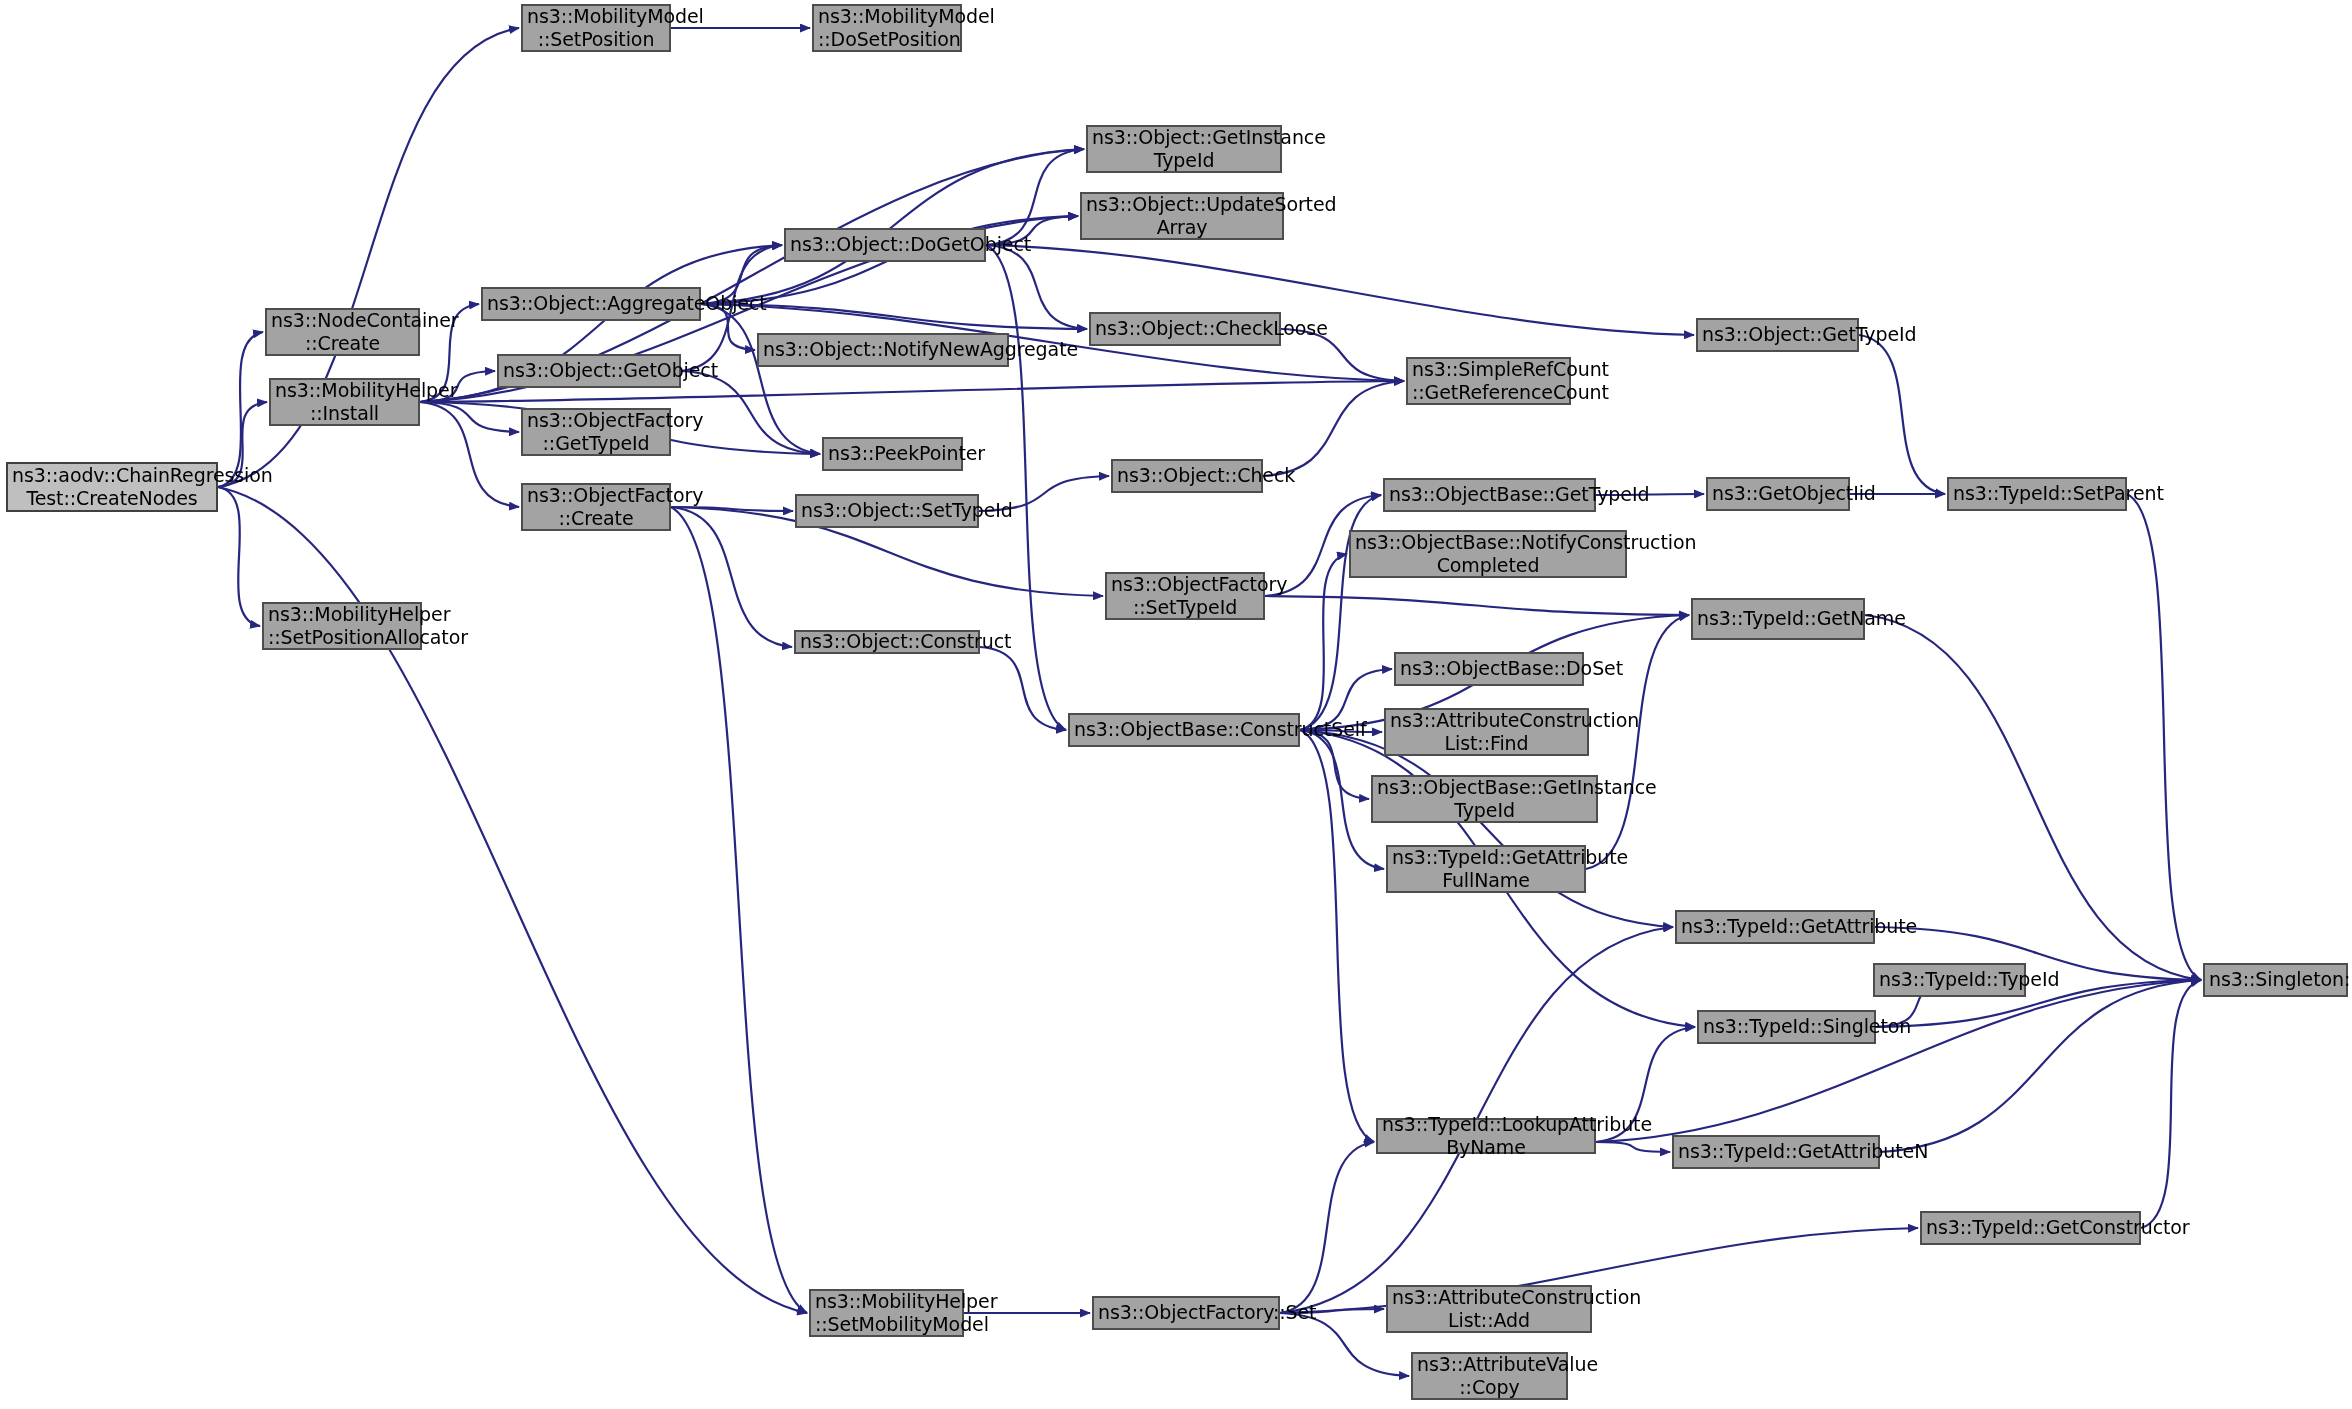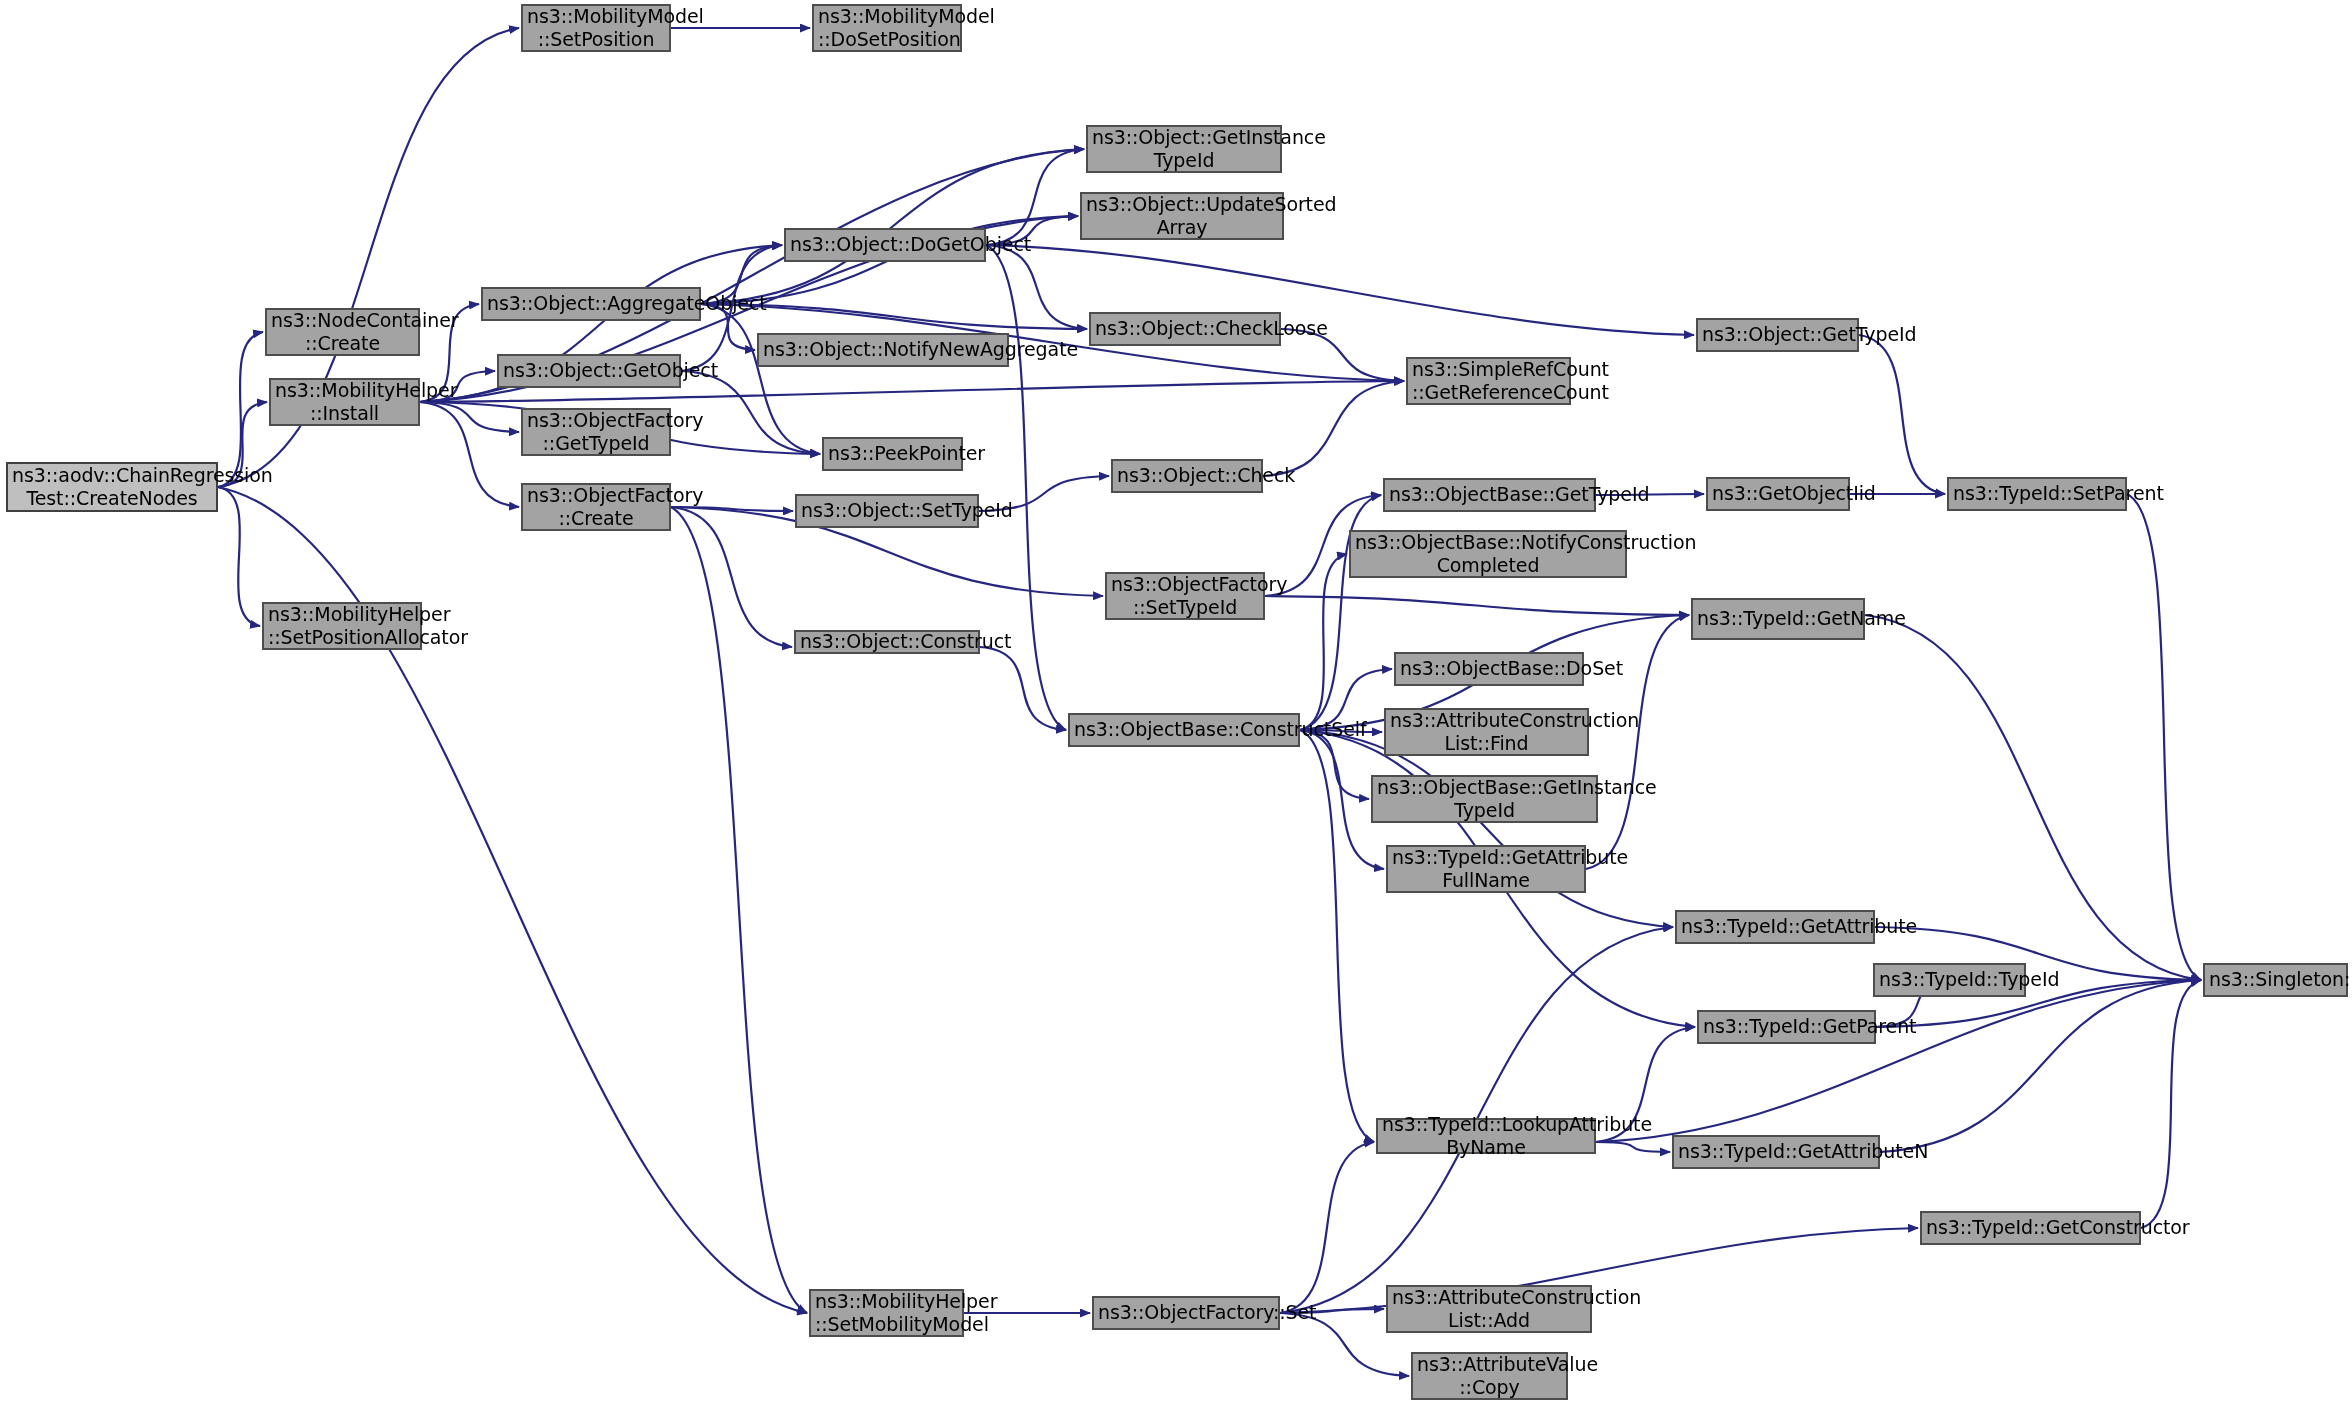--- a/index.html
+++ b/index.html
@@ -163,21 +163,21 @@
       <div class="node" style="left: 1384px; top: 708px; width: 205px; height: 48px;"><span class="lbl">ns3::AttributeConstruction
 List::Find</span></div>
       <div class="node" style="left: 1371px; top: 775px; width: 227px; height: 48px;"><span class="lbl">ns3::ObjectBase::GetInstance
 TypeId</span></div>
       <div class="node" style="left: 1386px; top: 845px; width: 200px; height: 48px;"><span class="lbl">ns3::TypeId::GetAttribute
 FullName</span></div>
       <div class="node" style="left: 1706px; top: 477px; width: 144px; height: 34px;"><span class="lbl">ns3::GetObjectIid</span></div>
       <div class="node" style="left: 1947px; top: 477px; width: 180px; height: 34px;"><span class="lbl">ns3::TypeId::SetParent</span></div>
       <div class="node" style="left: 1691px; top: 598px; width: 174px; height: 42px;"><span class="lbl">ns3::TypeId::GetName</span></div>
       <div class="node" style="left: 1675px; top: 910px; width: 200px; height: 34px;"><span class="lbl">ns3::TypeId::GetAttribute</span></div>
-      <div class="node" style="left: 1697px; top: 1010px; width: 179px; height: 34px;"><span class="lbl">ns3::TypeId::GetParent</span></div>
+      <div class="node" style="left: 1697px; top: 1010px; width: 179px; height: 34px;"><span class="lbl">ns3::TypeId::Singleton</span></div>
       <div class="node" style="left: 1873px; top: 963px; width: 153px; height: 34px;"><span class="lbl">ns3::TypeId::TypeId</span></div>
       <div class="node" style="left: 1376px; top: 1118px; width: 220px; height: 36px;"><span class="lbl">ns3::TypeId::LookupAttribute
 ByName</span></div>
       <div class="node" style="left: 1672px; top: 1135px; width: 208px; height: 34px;"><span class="lbl">ns3::TypeId::GetAttributeN</span></div>
       <div class="node" style="left: 1920px; top: 1211px; width: 221px; height: 34px;"><span class="lbl">ns3::TypeId::GetConstructor</span></div>
       <div class="node" style="left: 2203px; top: 963px; width: 145px; height: 34px;"><span class="lbl">ns3::Singleton::Get</span></div>
       <div class="node" style="left: 809px; top: 1289px; width: 155px; height: 48px;"><span class="lbl">ns3::MobilityHelper
 ::SetMobilityModel</span></div>
       <div class="node" style="left: 1092px; top: 1296px; width: 188px; height: 34px;"><span class="lbl">ns3::ObjectFactory::Set</span></div>
       <div class="node" style="left: 1386px; top: 1285px; width: 206px; height: 48px;"><span class="lbl">ns3::AttributeConstruction

